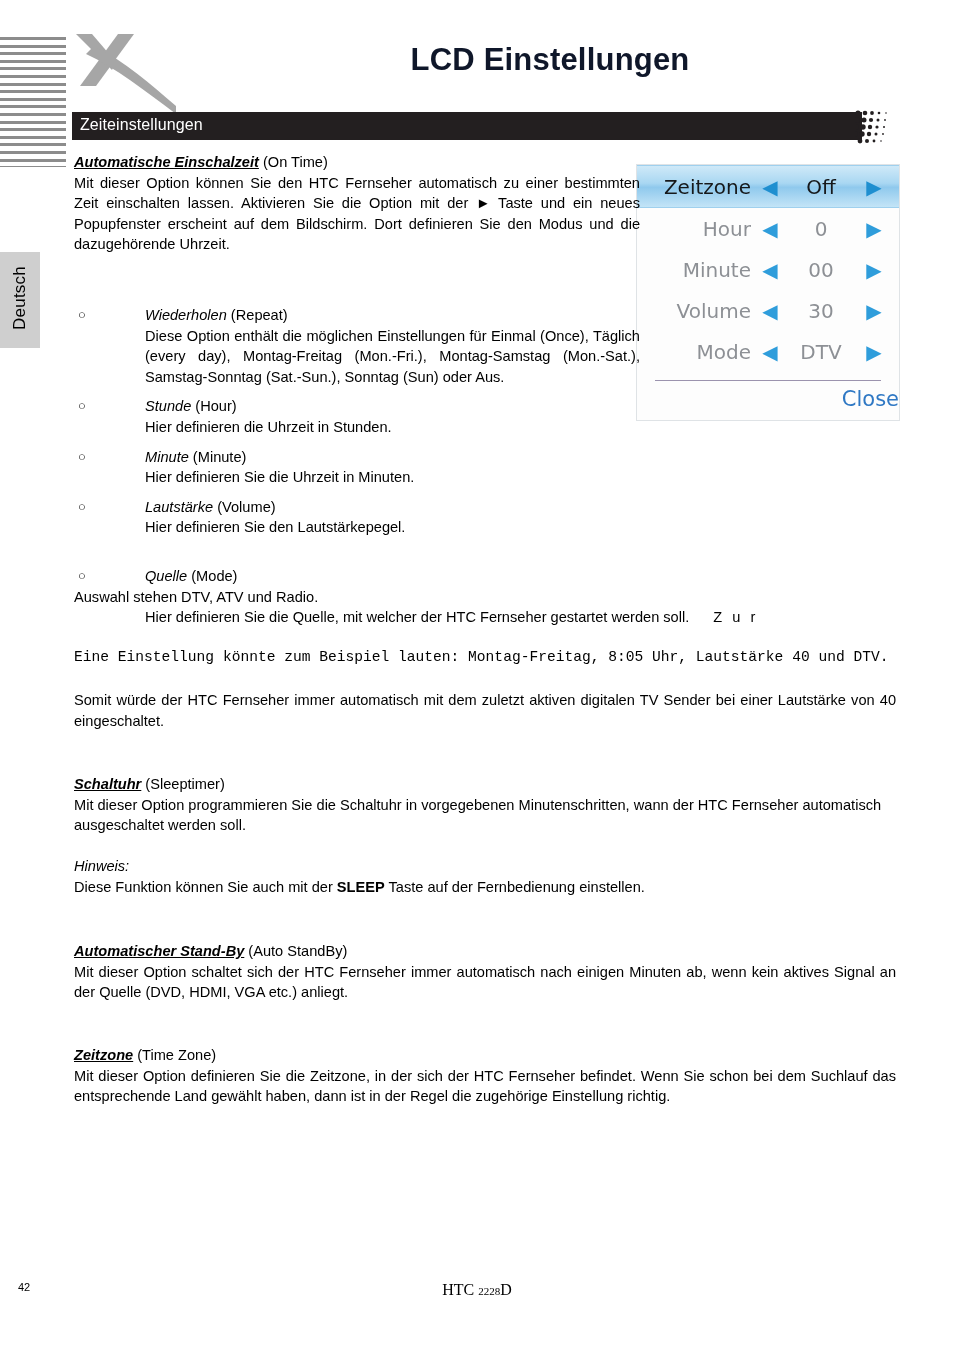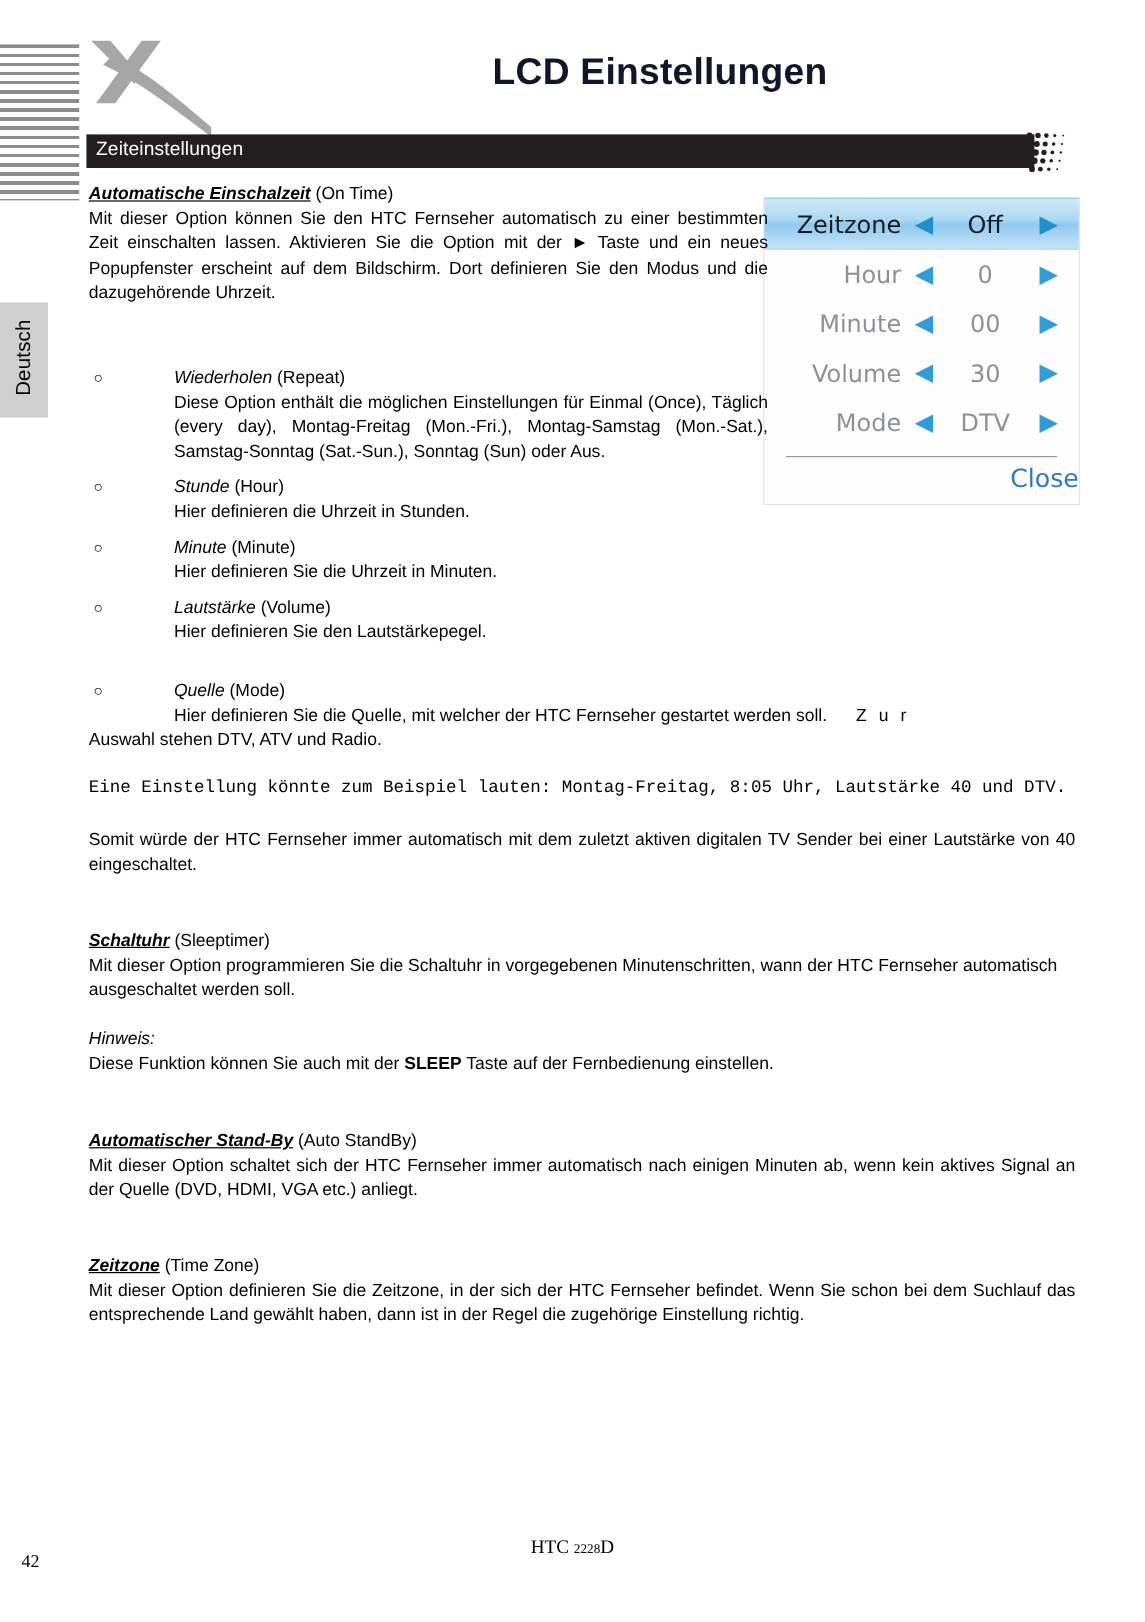--- a/index.html
+++ b/index.html
@@ -131,21 +131,21 @@
   }
   .osd-close{
     position:absolute;left:0;top:222px;width:262px;
     text-align:right;font-size:21px;color:#2f78c4;
     font-family:"DejaVu Sans", sans-serif;
   }
 
   
   .foot-page{
     position:absolute;left:18px;top:1281px;
-    font-size:15px;font-family:Liberation Serif, serif;margin-top:13px;
+    font-size:11px;font-family:Liberation Sans, sans-serif;
   }
   .foot-center{
     position:absolute;left:0;top:1281px;width:954px;text-align:center;
     font-size:16px;font-family:"Liberation Serif", serif;
   }
   .foot-center .small{font-size:11px;}
 </style>
 </head>
 <body>
 
@@ -270,22 +270,22 @@
   </div>
 </div>
 
 <div class="col-wide" style="top:566px;text-align:left;">
   <p style="position:relative;">
     <span style="position:absolute;left:4px;top:0;font-size:13px;">○</span>
     <span style="margin-left:71px;">
       <span class="it">Quelle</span><span> (Mode)</span>
     </span>
   </p>
+  <p>Auswahl stehen DTV, ATV und Radio.</p>
   <p style="margin-left:71px;"><span>Hier definieren Sie die Quelle, mit welcher der HTC Fernseher gestartet werden soll.</span><span style="letter-spacing:3px;padding-left:24px;">Z u r</span></p>
-  <p>Auswahl stehen DTV, ATV und Radio.</p>
 </div>
 
 <div class="col-wide" style="top:647px;text-align:left;font-family:Liberation Mono, monospace;">Eine Einstellung könnte zum Beispiel lauten: Montag-Freitag, 8:05 Uhr, Lautstärke 40 und DTV.</div>
 
 <div class="col-wide" style="top:690px;">Somit würde der HTC Fernseher immer automatisch mit dem zuletzt aktiven digitalen TV Sender bei einer Lautstärke von 40 eingeschaltet.</div>
 
 <div class="col-wide" style="top:774px;text-align:left;">
   <p><span class="hdg">Schaltuhr</span><span> (Sleeptimer)</span></p>
   <p>Mit dieser Option programmieren Sie die Schaltuhr in vorgegebenen Minutenschritten, wann der HTC Fernseher automatisch ausgeschaltet werden soll.</p>
 </div>

